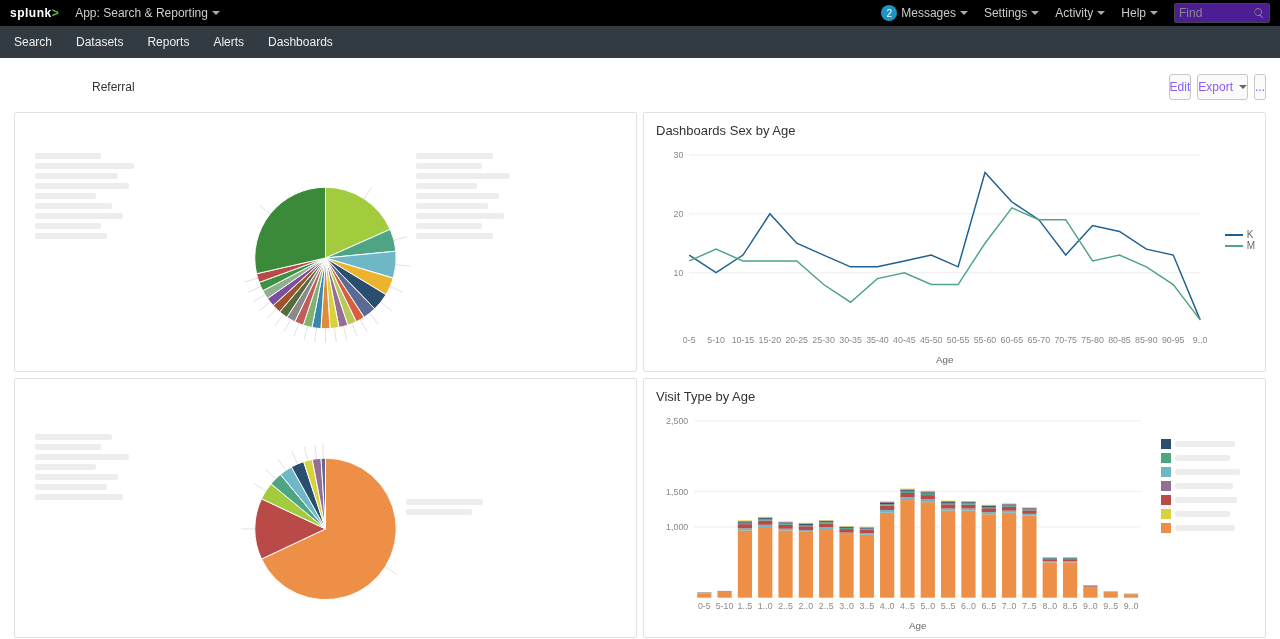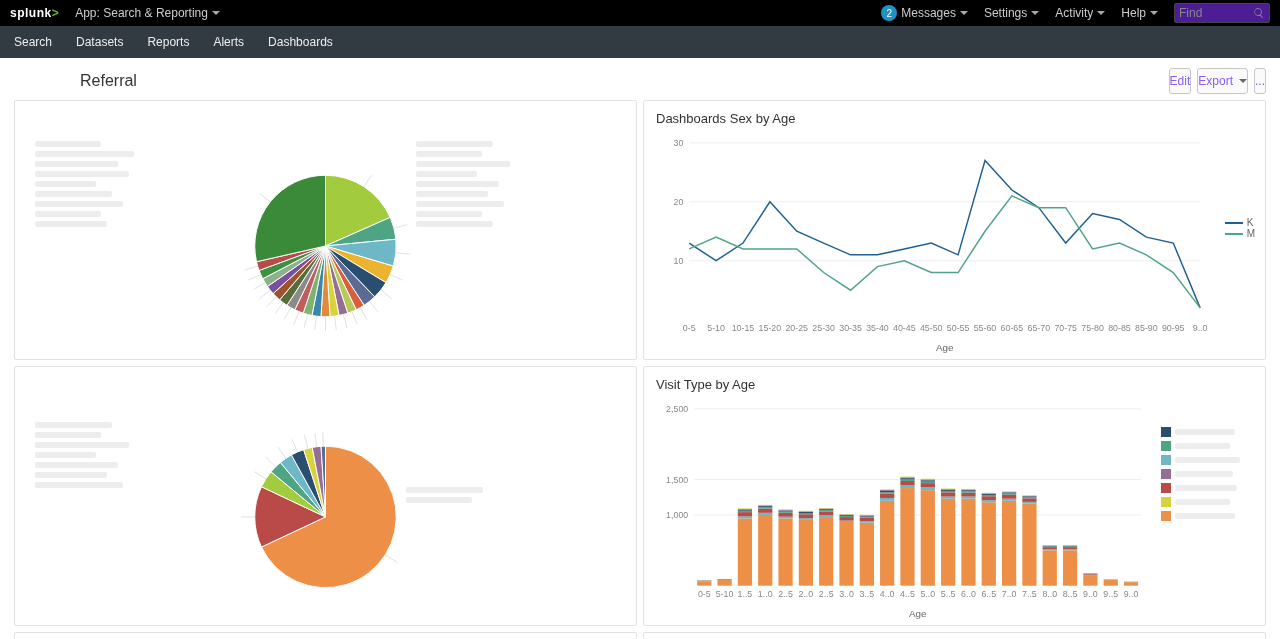--- a/index.html
+++ b/index.html
@@ -28,21 +28,21 @@
   .findbox{margin-left:16px;background:#4c1d95;border:1px solid #444;border-radius:2px;display:flex;align-items:center;height:20px;width:96px;padding:0 4px;color:#888;}
   .findbox svg{fill:#888;width:12px;height:12px;}
   
   .navbar{background:var(--dark2);height:var(--nav-h);display:flex;align-items:center;padding:0 14px;color:#eee;font-size:12px;}
   .navbar .nav{margin-right:24px;cursor:pointer;}
   .navbar .right{margin-left:auto;display:flex;align-items:center;}
   .sqicon{width:24px;height:24px;background:var(--green);display:flex;align-items:center;justify-content:center;margin-right:8px;}
   .sqicon svg{fill:#fff;width:14px;height:14px;}
   
   .page-head{display:flex;align-items:center;padding:10px 14px 6px 80px;}
-  .page-head h1{font-size:16px;font-weight:400;margin:0;color:#333;}
+  .page-head h1{font-size:12px;font-weight:400;margin:12px;color:#333;}
   .page-head .tools{margin-left:auto;display:flex;gap:6px;}
   .btn{border:1px solid #c7c7c7;background:#fafafa;border-radius:3px;padding:5px 0;font-size:12px;color:#8b5cf6;cursor:pointer;display:inline-flex;align-items:center;}
   .btn .caret{border-top-color:#666;margin-left:6px;}
   
   .grid{display:grid;grid-template-columns:1fr 1fr;gap:6px;padding:0 14px 14px 14px;}
   .panel{border:1px solid var(--panel-border);border-radius:2px;background:#fff;position:relative;overflow:hidden;}
   .panel h3{font-size:13px;font-weight:400;margin:0;padding:10px 12px 6px 12px;color:#333;}
   .panel.short{height:260px;}
   .panel.tiny{height:38px;}
   .panel.with-foot{height:260px;}

